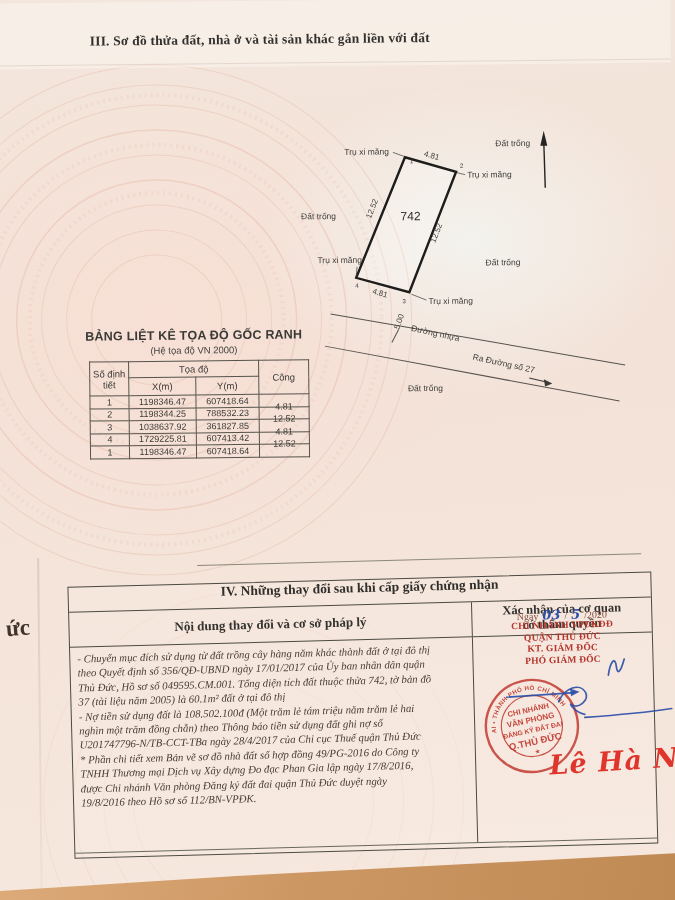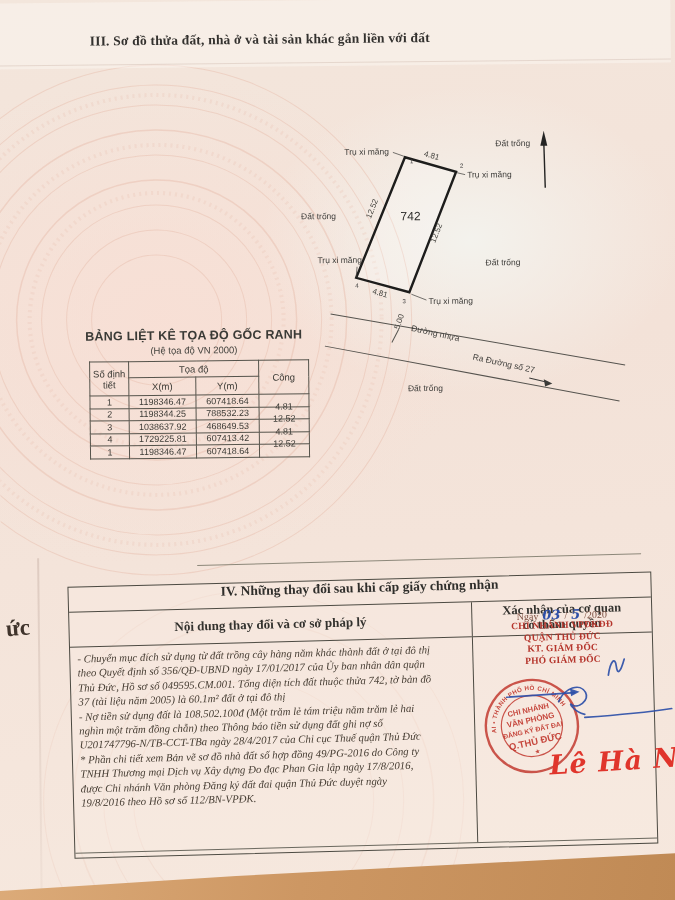--- a/index.html
+++ b/index.html
@@ -184,21 +184,21 @@
     </tr>
     <tr class="datarow">
       <td>2</td>
       <td>1198344.25</td>
       <td>788532.23</td>
       <td class="edge-cell"><span>12.52</span></td>
     </tr>
     <tr class="datarow">
       <td>3</td>
       <td>1038637.92</td>
-      <td>468649.53</td>
+      <td>361827.85</td>
       <td class="edge-cell"><span>4.81</span></td>
     </tr>
     <tr class="datarow">
       <td>4</td>
       <td>1729225.81</td>
       <td>607413.42</td>
       <td class="edge-cell"><span>12.52</span></td>
     </tr>
     <tr class="datarow">
       <td>1</td>

